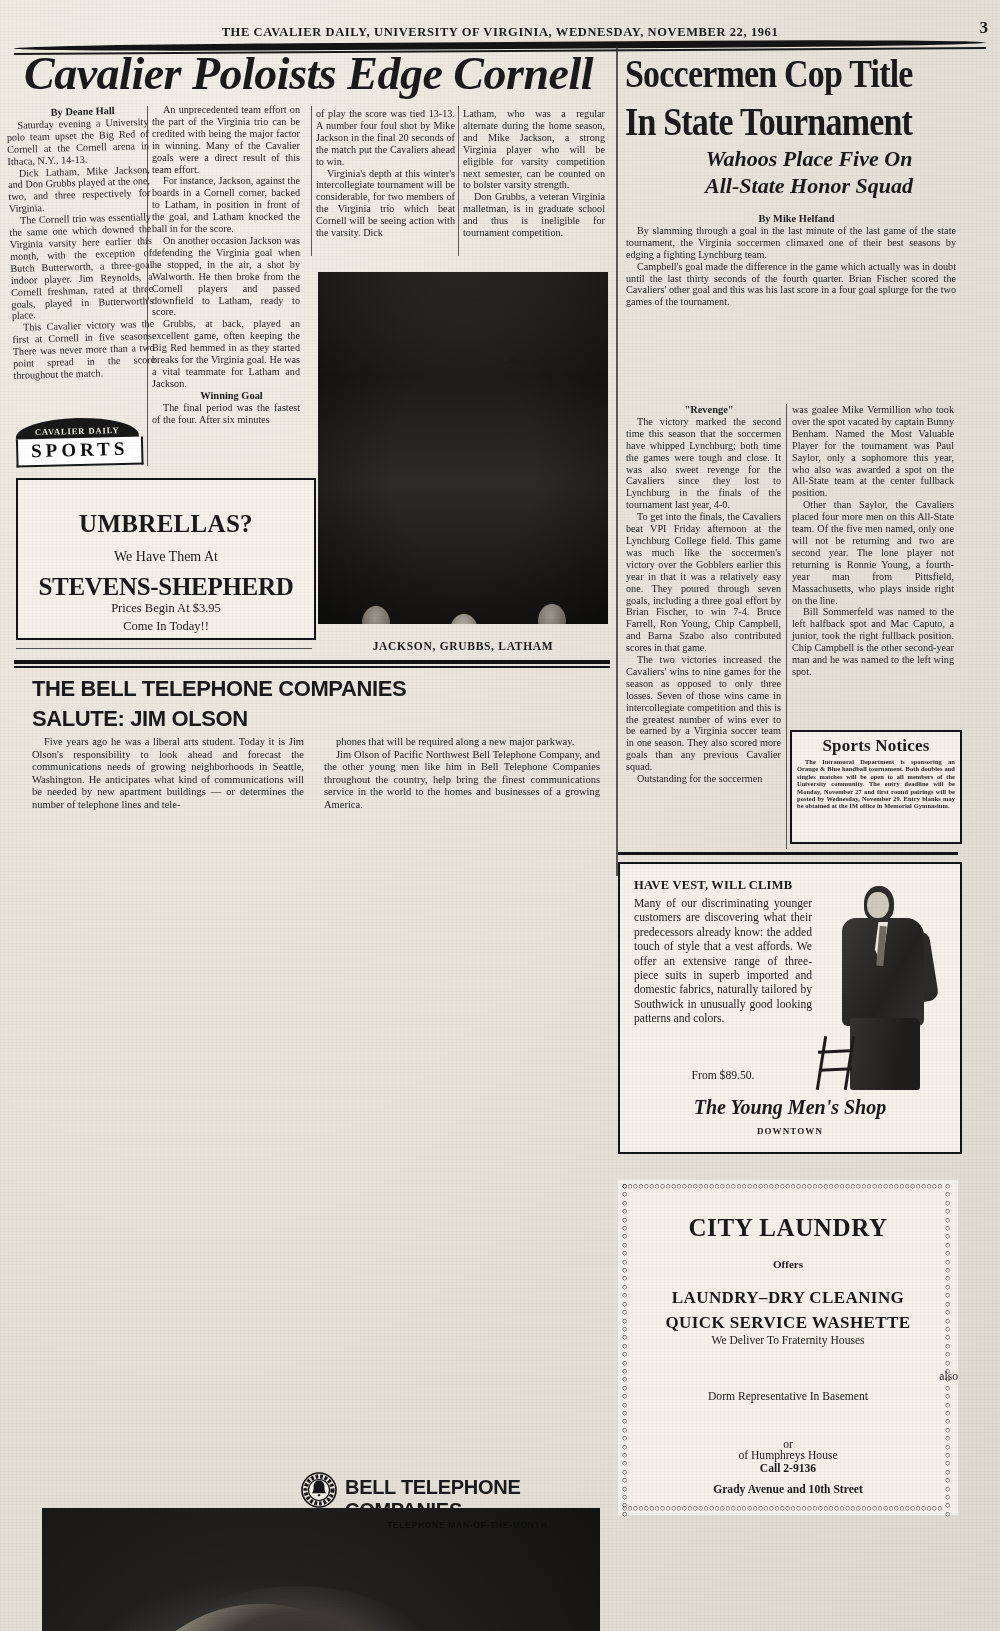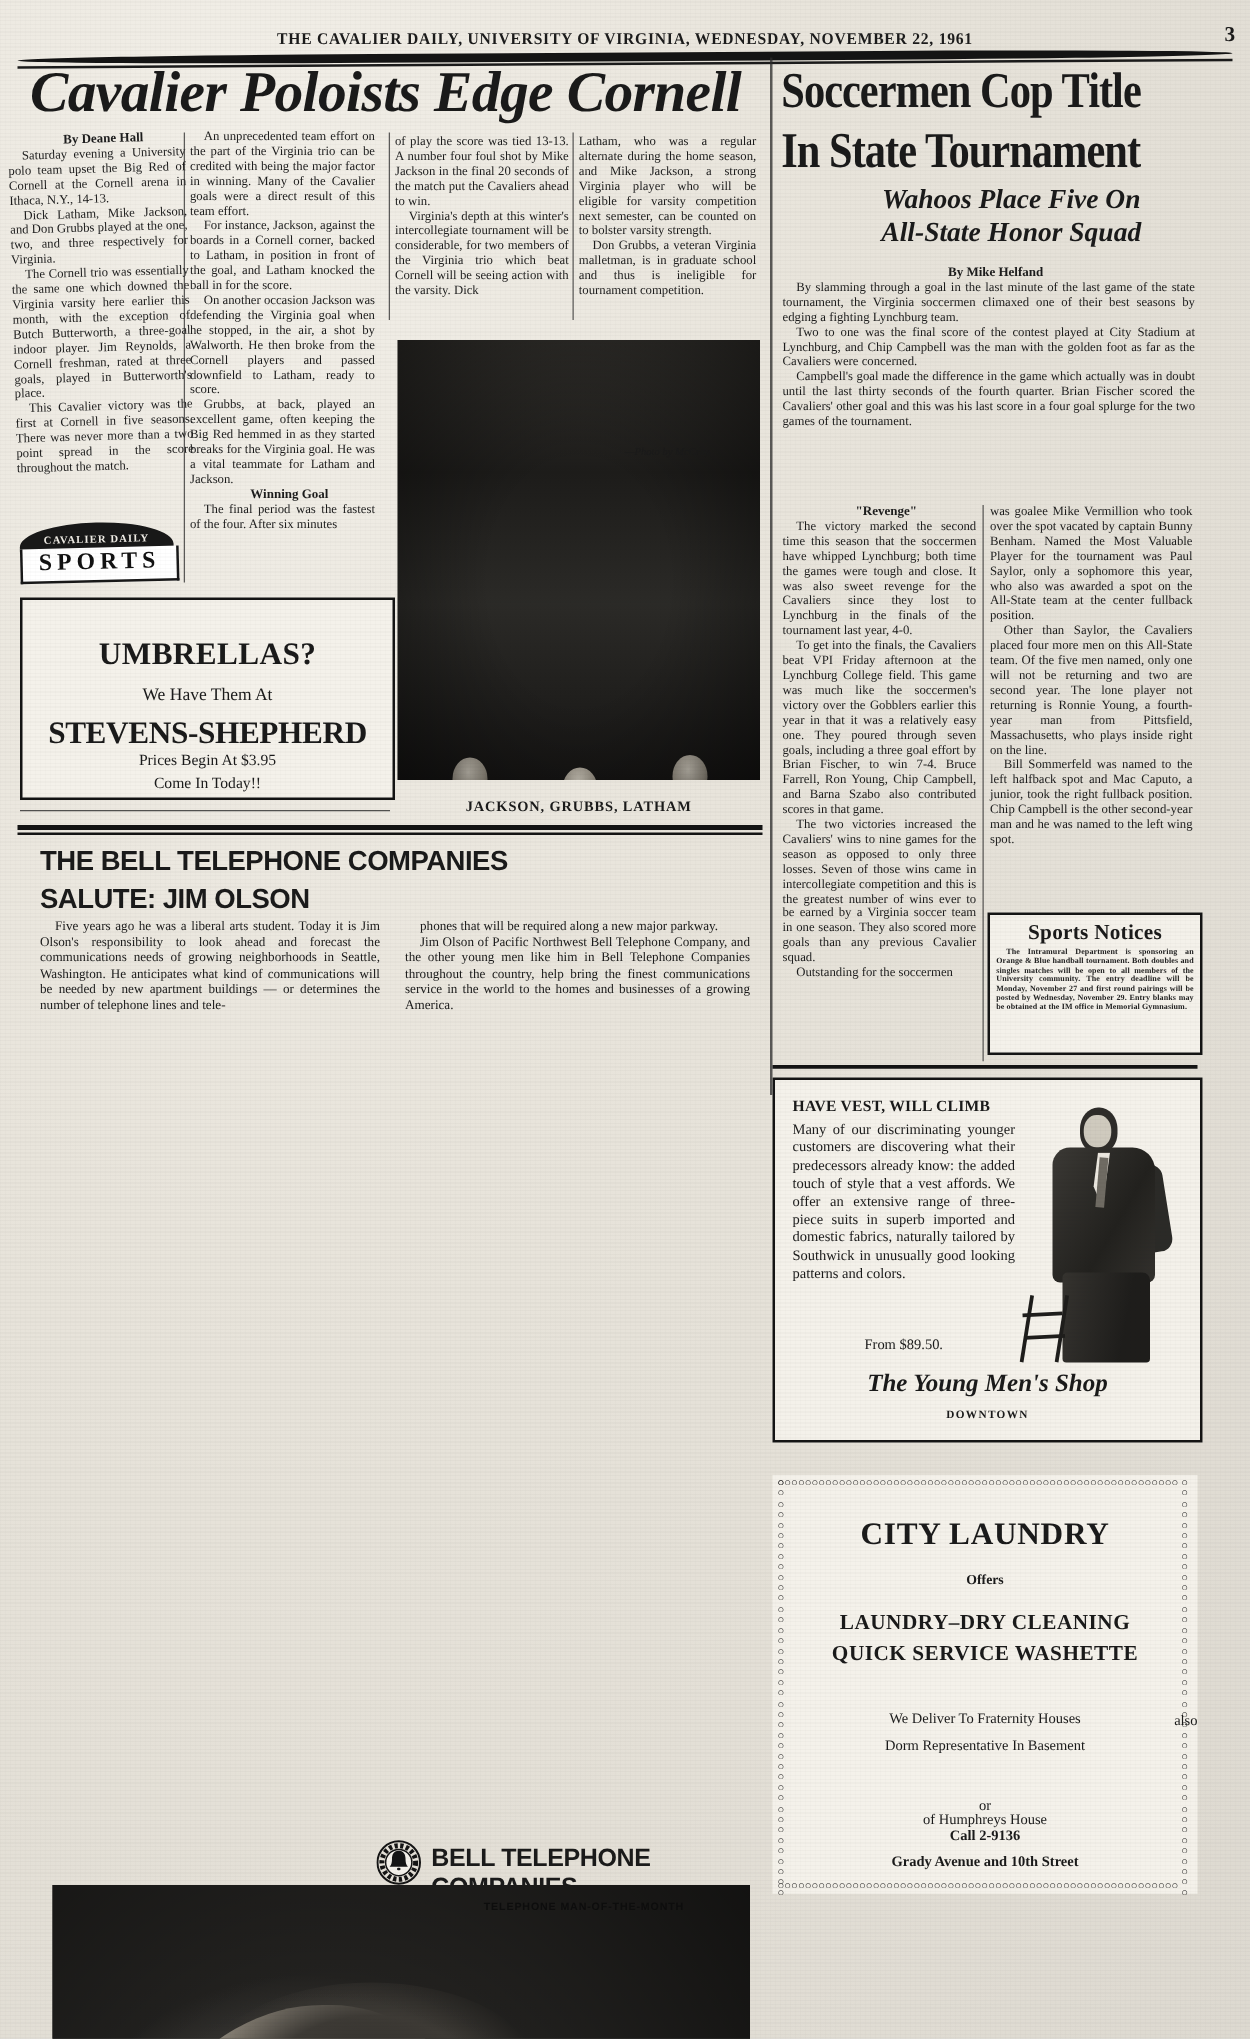--- a/index.html
+++ b/index.html
@@ -253,21 +253,21 @@
     background:#f4f1ea;
   }
   .bead{
     position:absolute;color:#1b1b1b;font-size:9px;line-height:9px;letter-spacing:0px;
     font-family:"Liberation Serif",serif;
   }
   .laundry .ttl{position:absolute;left:0;right:0;top:34px;text-align:center;font-size:25px;font-weight:700;letter-spacing:.6px;}
   .laundry .offers{position:absolute;left:0;right:0;top:78px;text-align:center;font-size:11px;font-weight:700;}
   .laundry .s1{position:absolute;left:0;right:0;top:108px;text-align:center;font-size:17px;font-weight:700;letter-spacing:.4px;}
   .laundry .s2{position:absolute;left:0;right:0;top:133px;text-align:center;font-size:17px;font-weight:700;letter-spacing:.4px;}
-  .laundry .d1{position:absolute;left:0;right:0;top:188px;text-align:center;font-size:11.6px;}
+  .laundry .d1{position:absolute;left:0;right:0;top:154px;text-align:center;font-size:11.6px;}
   .laundry .d2{position:absolute;left:0;right:0;top:190px;text-align:right;font-size:11.6px;padding-left:44px;}
   .laundry .d3{position:absolute;left:0;right:0;top:210px;text-align:center;font-size:11.6px;}
   .laundry .d4{position:absolute;left:0;right:0;top:230px;text-align:center;font-size:11.6px;margin-top:39px;}
   .laundry .d5{position:absolute;left:0;right:0;top:258px;text-align:center;font-size:11.6px;}
   .laundry .d6{position:absolute;left:0;right:0;top:282px;text-align:center;font-size:11.6px;font-weight:700;}
   .laundry .d7{position:absolute;left:0;right:0;top:303px;text-align:center;font-size:11.6px;font-weight:700;}
 </style>
 </head>
 <body>
 
@@ -350,21 +350,20 @@
     <div class="l1">UMBRELLAS?</div>
     <div class="l2">We Have Them At</div>
     <div class="l3">STEVENS-SHEPHERD</div>
     <div class="l4">Prices Begin At $3.95</div>
     <div class="l5">Come In Today!!</div>
   </div>
 
   <div class="col" style="left:626px;top:213px;width:330px;">
     <p class="byline">By Mike Helfand</p>
     <p>By slamming through a goal in the last minute of the last game of the state tournament, the Virginia soccermen climaxed one of their best seasons by edging a fighting Lynchburg team.</p>
-    <p>Two to one was the final score of the contest played at City Stadium at Lynchburg, and Chip Campbell was the man with the golden foot as far as the Cavaliers were concerned.</p>
     <p>Campbell's goal made the difference in the game which actually was in doubt until the last thirty seconds of the fourth quarter. Brian Fischer scored the Cavaliers' other goal and this was his last score in a four goal splurge for the two games of the tournament.</p>
   </div>
 
   <div class="col" style="left:626px;top:404px;width:155px;">
     <p class="subsub">"Revenge"</p>
     <p>The victory marked the second time this season that the soccermen have whipped Lynchburg; both time the games were tough and close. It was also sweet revenge for the Cavaliers since they lost to Lynchburg in the finals of the tournament last year, 4-0.</p>
     <p>To get into the finals, the Cavaliers beat VPI Friday afternoon at the Lynchburg College field. This game was much like the soccermen's victory over the Gobblers earlier this year in that it was a relatively easy one. They poured through seven goals, including a three goal effort by Brian Fischer, to win 7-4. Bruce Farrell, Ron Young, Chip Campbell, and Barna Szabo also contributed scores in that game.</p>
     <p>The two victories increased the Cavaliers' wins to nine games for the season as opposed to only three losses. Seven of those wins came in intercollegiate competition and this is the greatest number of wins ever to be earned by a Virginia soccer team in one season. They also scored more goals than any previous Cavalier squad.</p>
     <p>Outstanding for the soccermen</p>
   </div>

